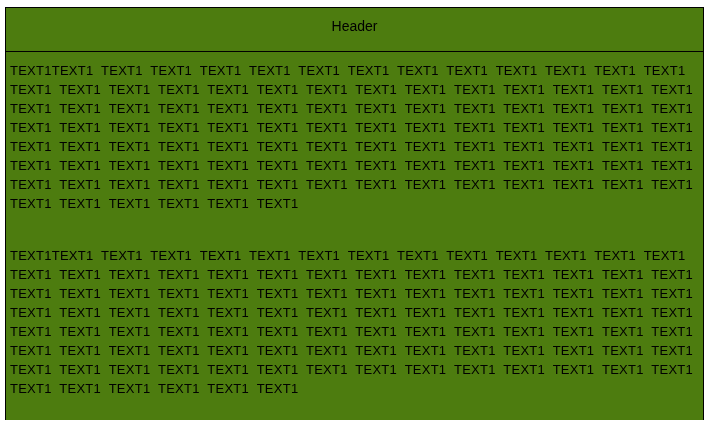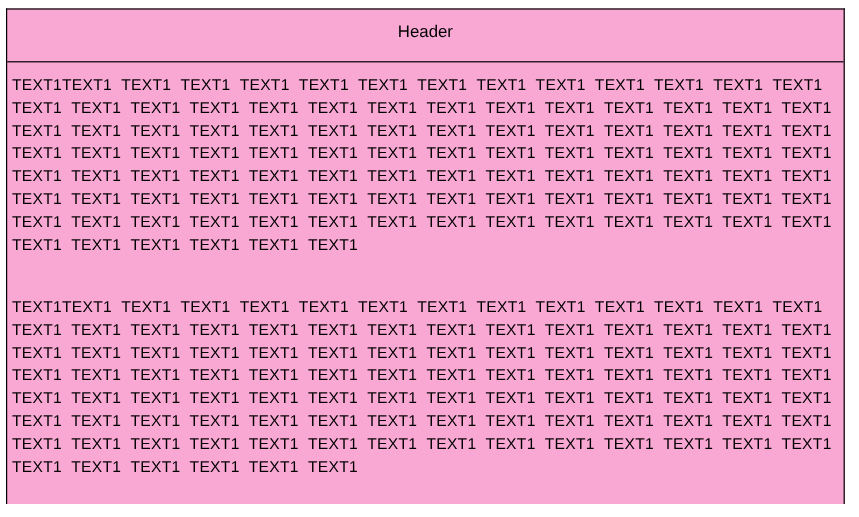--- a/index.html
+++ b/index.html
@@ -16,21 +16,21 @@
     overflow: hidden;
   }
   .panel {
     position: absolute;
     left: 5px;
     top: 7px;
     width: 697px;
     height: 412px;
     border: 1px solid #000000;
     border-bottom: none;
-    background: #f9a8d4;
+    background: #4d7c0f;
     box-sizing: content-box;
   }
   .panel-header {
     height: 44px;
     border-bottom: 1px solid #000000;
     display: flex;
     align-items: center;
     justify-content: center;
     padding-bottom: 8px;
     box-sizing: border-box;

